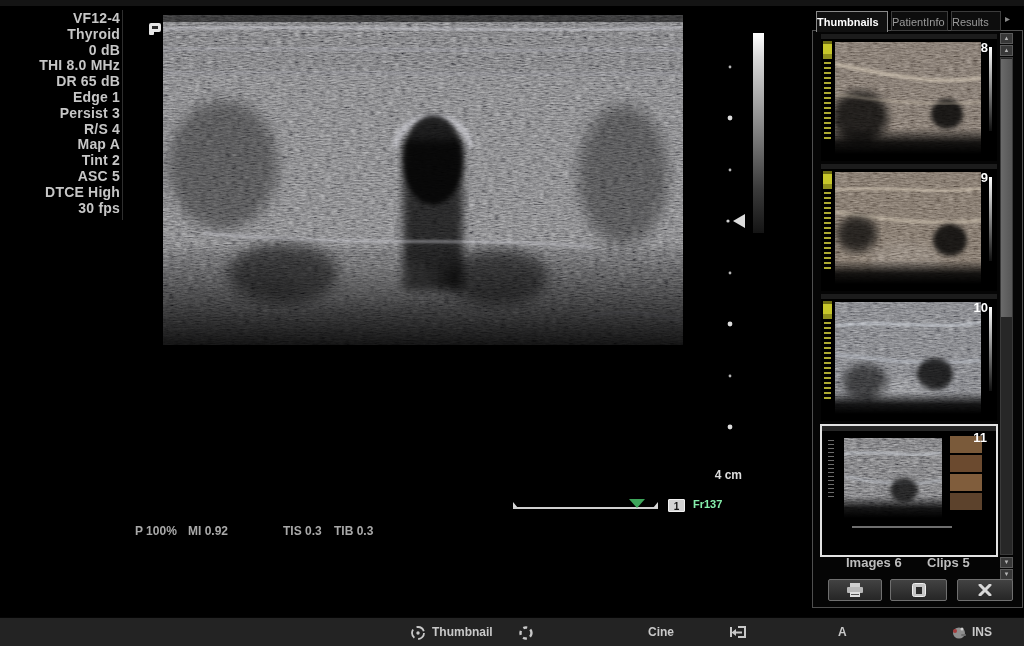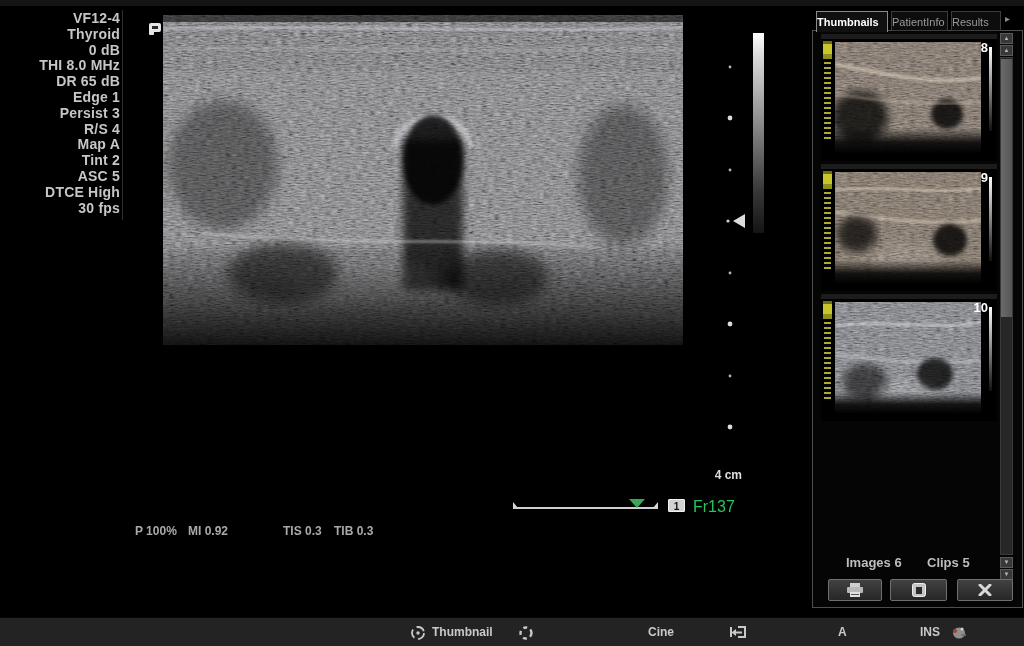--- a/index.html
+++ b/index.html
@@ -16,21 +16,21 @@
   #paramline{left:122px;top:10px;width:1px;height:210px;background:#2e2e2e;}
 
   
   #graybar{left:753px;top:33px;width:11px;height:200px;
            background:linear-gradient(#ffffff,#d9d9d9 12%,#8b8b8b 45%,#3a3a3a 78%,#141414);}
   #depthlabel{left:700px;top:468px;width:42px;text-align:right;color:#dcdcdc;font-size:12px;font-weight:bold;}
 
   
   #stagebox{left:668px;top:499px;width:17px;height:13px;background:#d2d2d2;border:1px solid #f0f0f0;
             color:#111;font-size:10px;font-weight:bold;text-align:center;line-height:13px;border-radius:1px;box-sizing:border-box;}
-  #framelabel{left:693px;top:498px;color:#22c55e;font-size:16px;font-weight:normal;}
+  #framelabel{left:693px;top:498px;color:#86efac;font-size:11px;font-weight:bold;}
 
   .ostat{color:#a9a9a9;font-size:12px;font-weight:bold;top:524px;}
 
   
   #panel{left:812px;top:30px;width:211px;height:578px;border:1px solid #4f4f4f;background:#050505;box-sizing:border-box;}
   .tab{top:11px;height:20px;font-size:11px;line-height:20px;text-align:left;box-sizing:border-box;cursor:pointer;}
   #tab-thumbs{left:816px;width:72px;height:21px;background:#101010;border:1px solid #8a8a8a;border-bottom:none;
               color:#fff;font-weight:bold;z-index:3;}
   #tab-patient{left:891px;width:57px;background:#0d0d0d;border:1px solid #3c3c3c;color:#9a9a9a;}
   #tab-results{left:951px;width:50px;background:#0d0d0d;border:1px solid #3c3c3c;color:#9a9a9a;}
@@ -227,20 +227,37 @@
       <path d="M0,52 C55,60 105,64 146,58" stroke="#ccd2dc" stroke-width="4" fill="none" opacity="0.4" filter="url(#b2)"></path>
       <ellipse cx="100" cy="72" rx="18" ry="16" fill="#000" opacity="0.75" filter="url(#b3)"></ellipse>
       <ellipse cx="30" cy="80" rx="22" ry="18" fill="#000" opacity="0.55" filter="url(#b6)"></ellipse>
       <ellipse cx="70" cy="92" rx="30" ry="15" fill="#fff" opacity="0.12" filter="url(#b6)"></ellipse>
       <rect y="90" width="146" height="22" fill="url(#fadeB)"></rect>
     </svg>
     <div class="tnum">10</div>
     <div class="tbar"></div>
   </div>
 
+  <div id="thumb11" class="abs thumb">
+    <div class="thumb-head" style="background:#262626"></div>
+    <svg class="abs" style="left:22px;top:12px" width="98" height="80">
+      <rect width="98" height="80" fill="#0a0a0a" filter="url(#usnoise)"></rect>
+      <path d="M0,16 C30,10 70,22 98,14" stroke="#dde2ea" stroke-width="3" fill="none" opacity="0.5" filter="url(#b2)"></path>
+      <path d="M0,38 C35,46 70,48 98,42" stroke="#ccd2dc" stroke-width="3" fill="none" opacity="0.4" filter="url(#b2)"></path>
+      <ellipse cx="60" cy="52" rx="14" ry="12" fill="#000" opacity="0.7" filter="url(#b3)"></ellipse>
+      <rect y="58" width="98" height="22" fill="url(#fadeB)"></rect>
+    </svg>
+    <div class="abs" style="left:6px;top:14px;width:6px;height:60px;opacity:.7;background:repeating-linear-gradient(#9a9a9a 0 1px,transparent 1px 4px)"></div>
+    <div class="abs" style="left:128px;top:10px;width:32px;height:17px;background:#7a5a3a"></div>
+    <div class="abs" style="left:128px;top:29px;width:32px;height:17px;background:#6b4a2f"></div>
+    <div class="abs" style="left:128px;top:48px;width:32px;height:17px;background:#805d3c"></div>
+    <div class="abs" style="left:128px;top:67px;width:32px;height:17px;background:#5c422c"></div>
+    <div class="abs" style="left:30px;top:100px;width:100px;height:2px;background:#6e6e6e"></div>
+    <div class="tnum" style="top:4px">11</div>
+  </div>
 
   <div class="abs sbtn" style="top:33px">▲</div>
   <div class="abs sbtn" style="top:45px">▲</div>
   <div id="strack" class="abs"></div>
   <div id="sthumb" class="abs"></div>
   <div class="abs sbtn" style="top:557px">▼</div>
   <div class="abs sbtn" style="top:569px">▼</div>
 
   <div class="abs count" style="left:846px">Images 6</div>
   <div class="abs count" style="left:927px">Clips 5</div>
@@ -286,16 +303,16 @@
       <line x1="14" y1="7.5" x2="7" y2="7.5" stroke="#c9c9c9" stroke-width="2"></line>
       <polygon points="8,4 3.5,7.5 8,11" fill="#c9c9c9"></polygon>
     </svg>
     <span class="sb-label" style="left:838px">A</span>
     <svg class="abs" style="left:950px;top:6px" width="18" height="16">
       <ellipse cx="9" cy="9" rx="6" ry="5.5" fill="#8f8f8f"></ellipse>
       <circle cx="5" cy="7" r="2" fill="#a43c3c"></circle>
       <circle cx="12" cy="5" r="1.5" fill="#d0d0d0"></circle>
       <rect x="11" y="10" width="5" height="2" rx="1" fill="#707070"></rect>
     </svg>
-    <span class="sb-label" style="left:920px">INS</span>
+    <span class="sb-label" style="left:972px">INS</span>
   </div>
 
 </div>
 
 </body></html>

